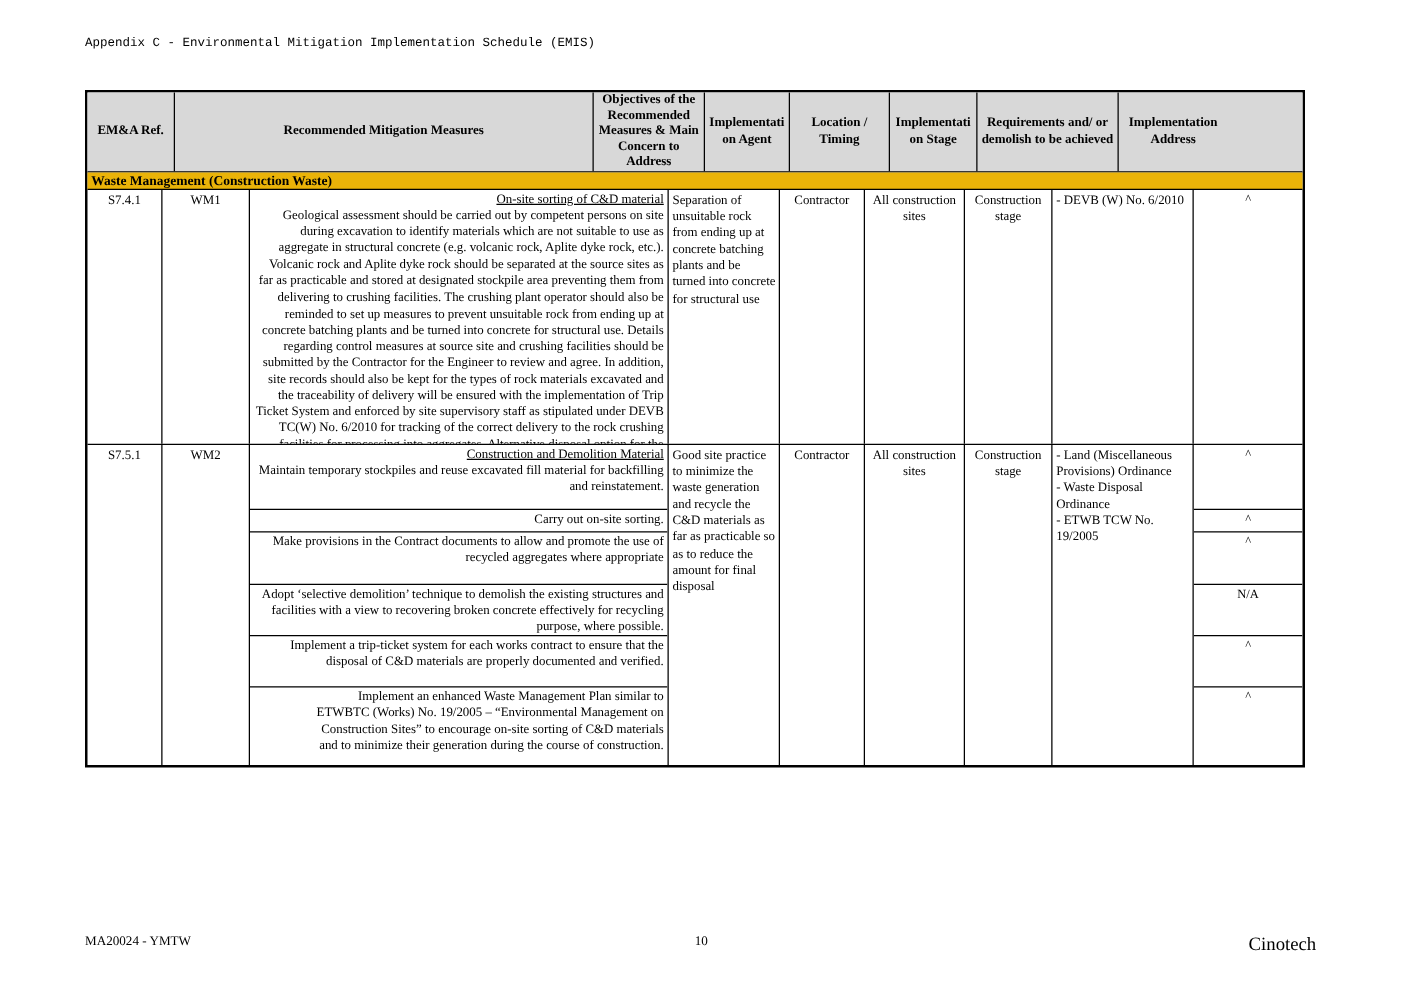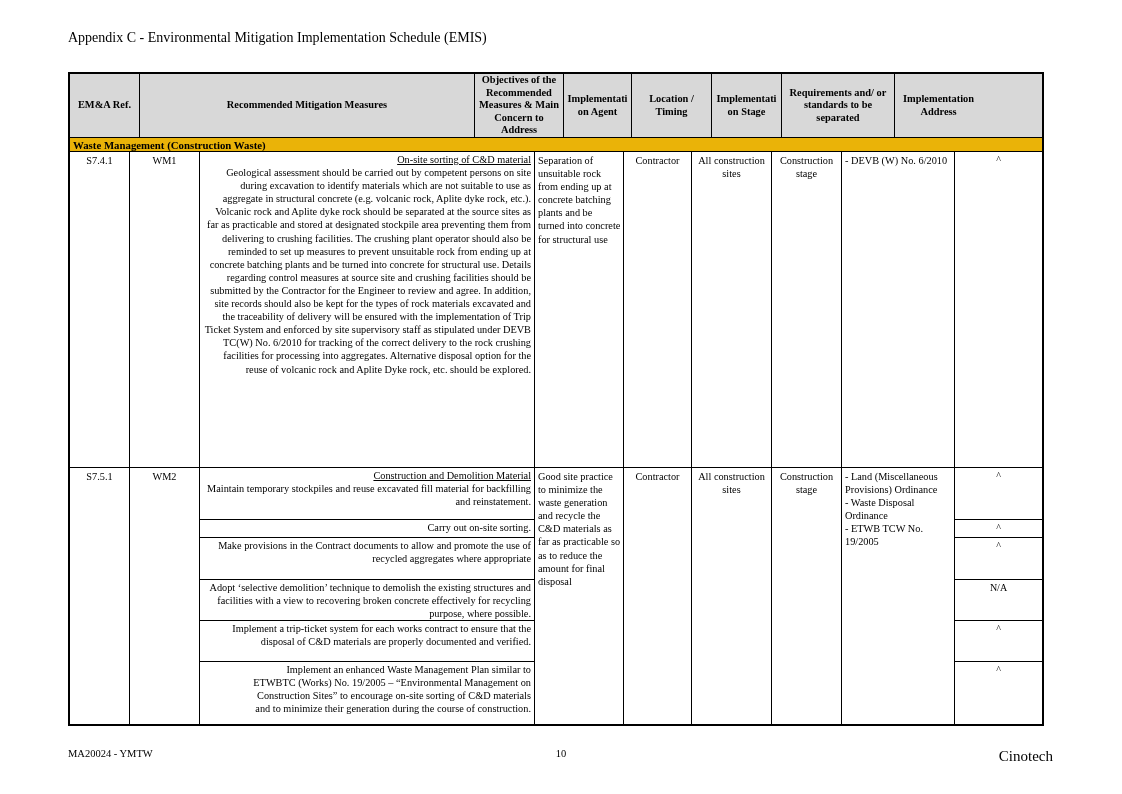--- a/index.html
+++ b/index.html
@@ -1,21 +1,21 @@
 <!DOCTYPE html>
 <html><head>
 <meta charset="utf-8">
 <style>
   html,body{margin:0;padding:0;}
   body{
     width:1122px;height:794px;background:#ffffff;position:relative;
     font-family:"Liberation Serif","DejaVu Serif",serif;color:#000;
     -webkit-font-smoothing:antialiased;
   }
-  .doc-title{position:absolute;left:68px;top:30px;font-size:14px;}
+  .doc-title{position:absolute;left:68px;top:30px;font-size:10px;font-family:Liberation Mono, monospace;}
 
   .emis-table{
     position:absolute;left:68px;top:72px;width:976px;
     border:2px solid #000;box-sizing:border-box;background:#fff;
   }
   .header-row{display:flex;height:64px;background:#d8d8d8;border-bottom:1px solid #000;box-sizing:border-box;}
   .hcell{
     box-sizing:border-box;border-right:1px solid #000;
     display:flex;align-items:center;justify-content:center;text-align:center;
     font-weight:bold;font-size:10.4px;line-height:12.4px;padding:1px 2px;
@@ -75,33 +75,33 @@
     <div class="hcell c4">
         <span>Implementation Agent</span>
       </div>
     <div class="hcell c5">
         <span>Location / Timing</span>
       </div>
     <div class="hcell c6">
         <span>Implementation Stage</span>
       </div>
     <div class="hcell c7">
-        <span>Requirements and/ or standards to be separated</span>
+        <span>Requirements and/ or demolish to be achieved</span>
       </div>
     <div class="hcell c8 lastcol">
         <span>Implementation Address</span>
       </div>
   </div>
 
   <div class="section-row">
     <span>Waste Management (Construction Waste)</span>
   </div>
 
   <div id="rows-container">
-      <div class="data-row" style="height: 316px;">
+      <div class="data-row" style="height: 204px;">
         <div class="cell c0 topcenter">S7.4.1</div>
         <div class="cell c1 topcenter">WM1</div>
         <div class="cell c2 measures">
           <div class="m-sub last" style="height: 252px;">
             <div class="m-head">On-site sorting of C&amp;D material</div>
             <div class="m-text">Geological assessment should be carried out by competent persons on site during excavation to identify materials which are not suitable to use as aggregate in structural concrete (e.g. volcanic rock, Aplite dyke rock, etc.). Volcanic rock and Aplite dyke rock should be separated at the source sites as far as practicable and stored at designated stockpile area preventing them from delivering to crushing facilities.  The crushing plant operator should also be reminded to set up measures to prevent unsuitable rock from ending up at concrete batching plants and be turned into concrete for structural use. Details regarding control measures at source site and crushing facilities should be submitted by the Contractor for the Engineer to review and agree. In addition, site records should also be kept for the types of rock materials excavated and the traceability of delivery will be ensured with the implementation of Trip Ticket System and enforced by site supervisory staff as stipulated under DEVB TC(W) No. 6/2010 for tracking of the correct delivery to the rock crushing facilities for processing into aggregates. Alternative disposal option for the reuse of volcanic rock and Aplite Dyke rock, etc. should be explored.</div>
           </div>
         </div>
         <div class="cell c3 objectives">Separation of unsuitable rock from ending up at concrete batching plants and be turned into concrete for structural use</div>
         <div class="cell c4 topcenter">Contractor</div>

